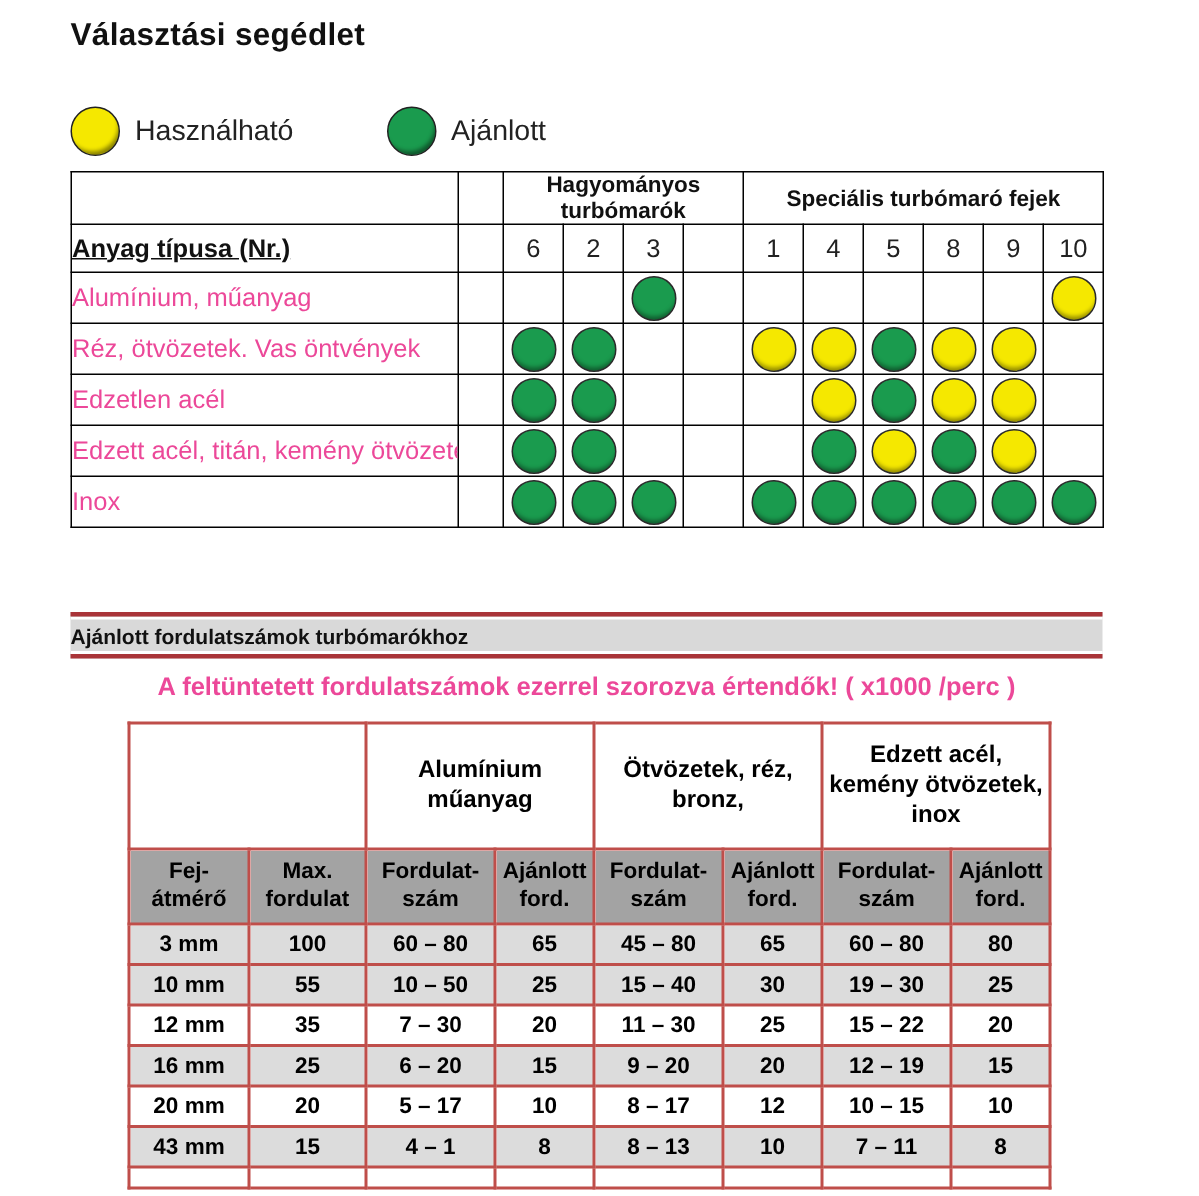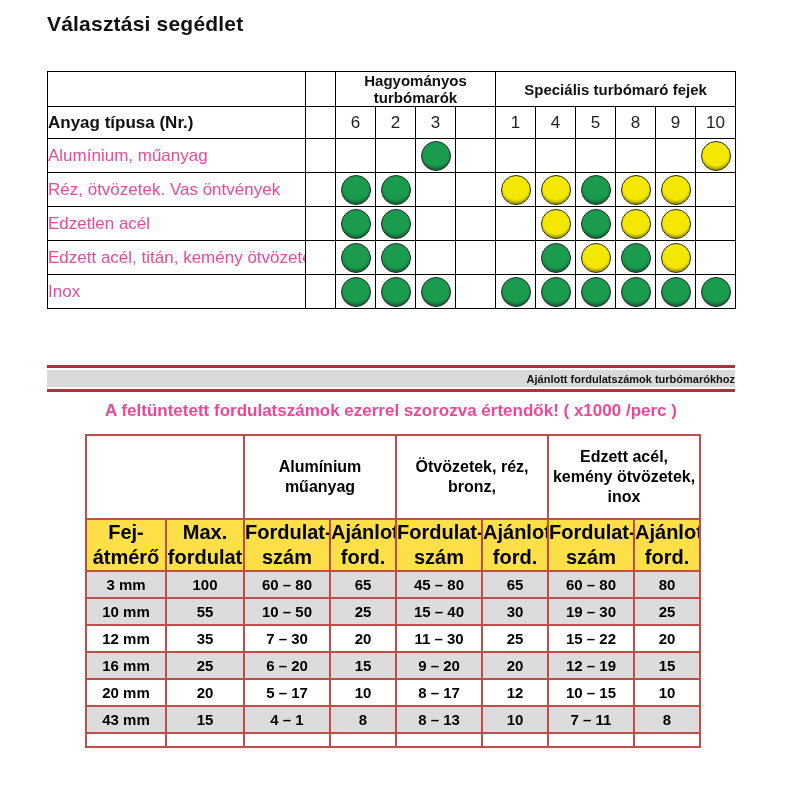--- a/index.html
+++ b/index.html
@@ -23,64 +23,74 @@
   .legend-dot.usable{background:#f5e800;}
   .legend-dot.recommended{background:#1a9b4e;}
   .legend-label{font-size:19px;color:#222;margin-left:10px;}
 
   
   .sel-table{border-collapse:collapse;table-layout:fixed;width:688px;}
   .sel-table td,.sel-table th{border:1px solid #000;padding:0;overflow:hidden;}
   .sel-table thead tr{height:32px;}
   .sel-table tbody tr{height:34px;}
   .group-head{font-size:15px;font-weight:700;color:#111;text-align:center;}
-  .mat-head{font-size:17px;font-weight:700;color:#111;text-align:left;padding-left:5px;}
+  .mat-head{font-size:17px;font-weight:700;color:#111;text-align:left;padding-left:5px;text-decoration:underline;}
   .mat-label{font-size:17px;font-weight:400;color:#ec4899;text-align:left;padding-left:5px;white-space:nowrap;}
   .num-cell{font-size:17px;font-weight:400;color:#222;text-align:center;}
   .mark-cell{text-align:center;vertical-align:middle;}
   .dot{
     width:30px;height:30px;border-radius:50%;display:inline-block;vertical-align:middle;
     box-sizing:border-box;border:1px solid #2a2a2a;
     box-shadow:inset 0 -4px 3px -2px rgba(0,0,0,.4);
   }
   .dot-rec{background:#1a9b4e;}
   .dot-use{background:#f5e800;}
 
   
   .banner{
     width:688px;box-sizing:border-box;margin-top:56px;
     background:#d9d9d9;color:#111;
     border-top:3px solid #a93438;border-bottom:3px solid #a93438;
     box-shadow:inset 0 2px 0 #ffffff,inset 0 -2px 0 #ffffff;
-    text-align:right;font-size:11px;font-weight:700;
+    text-align:left;font-size:14px;font-weight:700;
     padding:5px 0 4px 0;
   }
   .note{width:688px;margin-top:9px;text-align:center;font-size:17px;font-weight:700;color:#ec4899;}
 
   
   .speed-table{border-collapse:collapse;table-layout:fixed;width:614px;margin:13px 0 0 38px;}
   .speed-table td,.speed-table th{
     border:2px solid #bf4e4a;padding:0;text-align:center;
     font-weight:700;color:#000;overflow:hidden;
   }
   .speed-table .grp-row{height:84px;}
   .speed-table .grp-head{font-size:16px;white-space:pre-line;line-height:1.25;background:#fff;}
   .speed-table .colhead-row{height:50px;}
-  .speed-table .col-head{font-size:20px;white-space:pre-line;line-height:1.25;background:#fde047;}
+  .speed-table .col-head{font-size:15px;white-space:pre-line;line-height:1.25;background:#a3a3a3;}
   .speed-table tbody tr{height:27px;font-size:15px;}
   .speed-table tbody tr.shaded{background:#dcdcdc;}
   .speed-table tbody tr.cutoff{height:14px;background:#fff;}
 </style>
 </head>
 <body>
 
 <div class="page">
 
   <h1 class="title">Választási segédlet</h1>
 
+  <div class="legend">
+    <div class="legend-item first">
+      <span class="legend-dot usable"></span>
+      <span class="legend-label">Használható</span>
+    </div>
+    <div class="legend-item">
+      <span class="legend-dot recommended"></span>
+      <span class="legend-label">Ajánlott</span>
+    </div>
+  </div>
 
   <table class="sel-table">
     <colgroup>
       <col style="width:258px">
         <col style="width:30px">
       <col style="width:40px">
         <col style="width:40px">
         <col style="width:40px">
         <col style="width:40px">
       <col style="width:40px">

